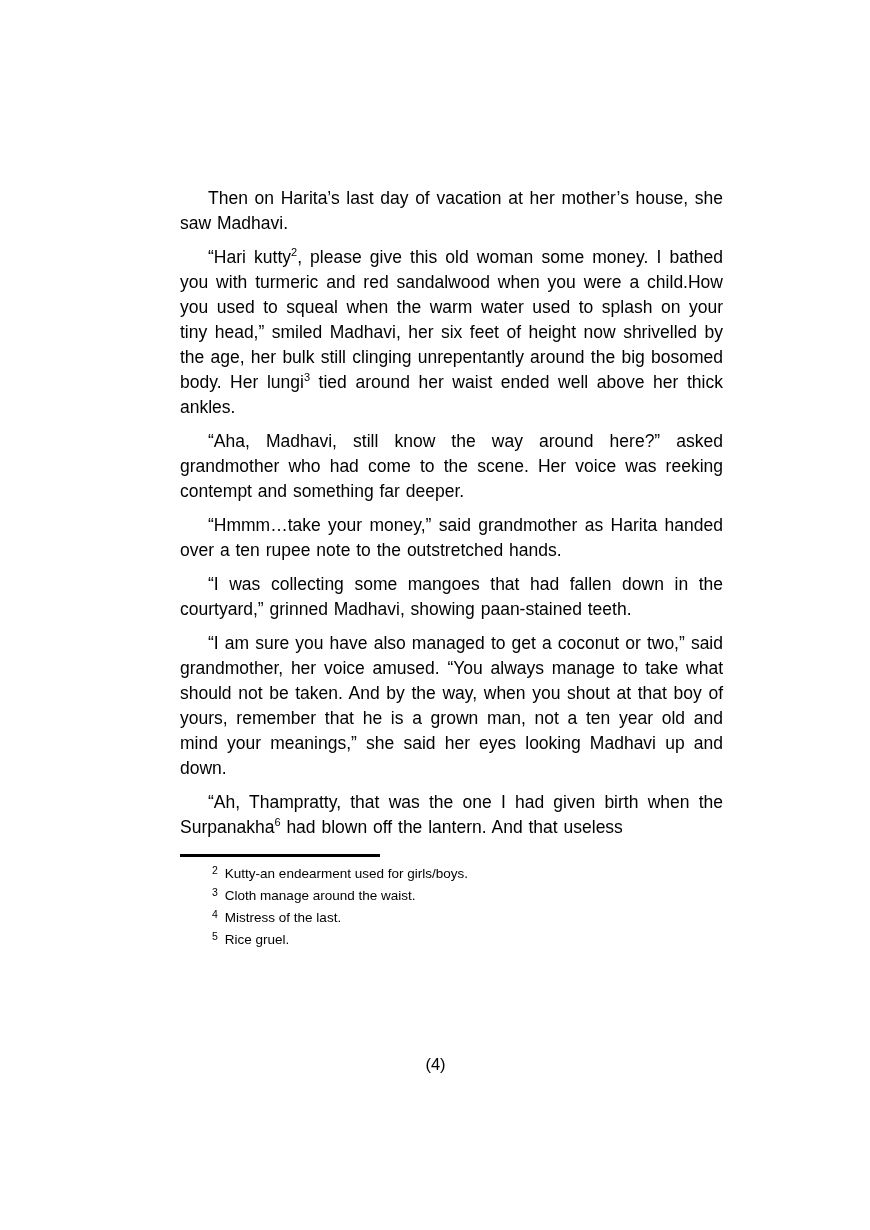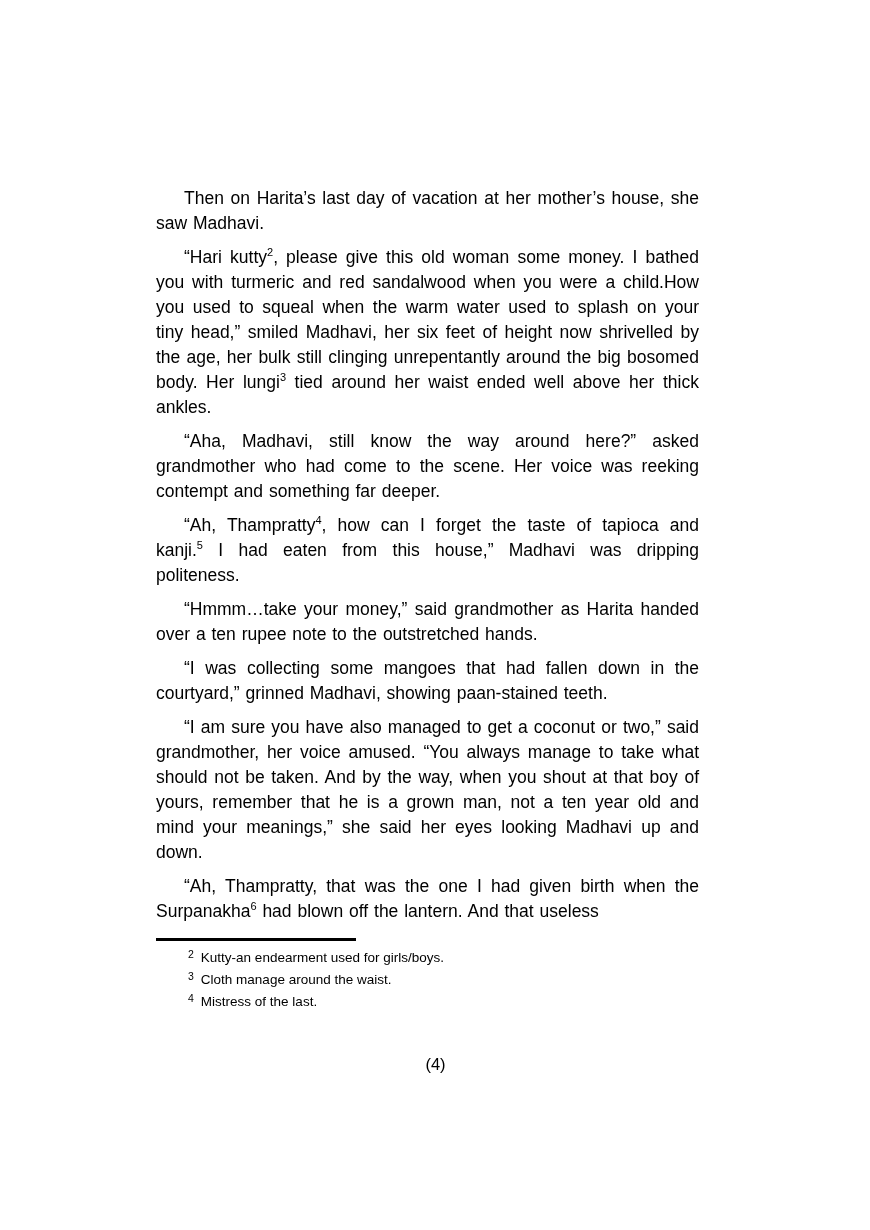--- a/index.html
+++ b/index.html
@@ -10,21 +10,21 @@
   body {
     width: 870px;
     height: 1230px;
     position: relative;
     font-family: "Liberation Sans", "DejaVu Sans", sans-serif;
     color: #000000;
   }
   .page {
     position: absolute;
     top: 186px;
-    left: 156px;
+    left: 180px;
     width: 543px;
   }
   .body-text p.para {
     margin: 0 0 9px 0;
     font-size: 17.5px;
     line-height: 25px;
     text-align: justify;
     text-indent: 28px;
     word-spacing: 1px;
   }
@@ -68,29 +68,29 @@
   }
 </style>
 </head>
 <body>
 
 <div class="page">
   <div class="body-text">
       <p class="para">Then on Harita’s last day of vacation at her mother’s house, she saw Madhavi.</p>
       <p class="para">“Hari kutty<sup>2</sup>, please give this old woman some money. I bathed you with turmeric and red sandalwood when you were a child.How you used to squeal when the warm water used to splash on your tiny head,” smiled Madhavi, her six feet of height now shrivelled by the age, her bulk still clinging unrepentantly around the big bosomed body. Her lungi<sup>3</sup> tied around her waist ended well above her thick ankles.</p>
       <p class="para">“Aha, Madhavi, still know the way around here?” asked grandmother who had come to the scene. Her voice was reeking contempt and something far deeper.</p>
-      <p class="para">“Ah, Thampratty<sup>4</sup>, how can I forget the taste of tapioca and kanji.<sup>5</sup> I had eaten from this house,” Madhavi was dripping politeness.</p>
       <p class="para">“Hmmm…take your money,” said grandmother as Harita handed over a ten rupee note to the outstretched hands.</p>
       <p class="para">“I was collecting some mangoes that had fallen down in the courtyard,” grinned Madhavi, showing paan-stained teeth.</p>
       <p class="para">“I am sure you have also managed to get a coconut or two,” said grandmother, her voice amused. “You always manage to take what should not be taken. And by the way, when you shout at that boy of yours, remember that he is a grown man, not a ten year old and mind your meanings,” she said her eyes looking Madhavi up and down.</p>
       <p class="para">“Ah, Thampratty, that was the one I had given birth when the Surpanakha<sup>6</sup> had blown off the lantern. And that useless</p>
     </div>
   <div class="footnote-block">
     <div class="footnote-rule"></div>
     <div>
         <div class="footnote"><sup>2</sup><span>Kutty-an endearment used for girls/boys.</span></div>
         <div class="footnote"><sup>3</sup><span>Cloth manage around the waist.</span></div>
         <div class="footnote"><sup>4</sup><span>Mistress of the last.</span></div>
+        <div class="footnote"><sup>5</sup><span>Rice gruel.</span></div>
       </div>
   </div>
 </div>
 
 <div class="page-number">(4)</div>
 
 </body></html>

